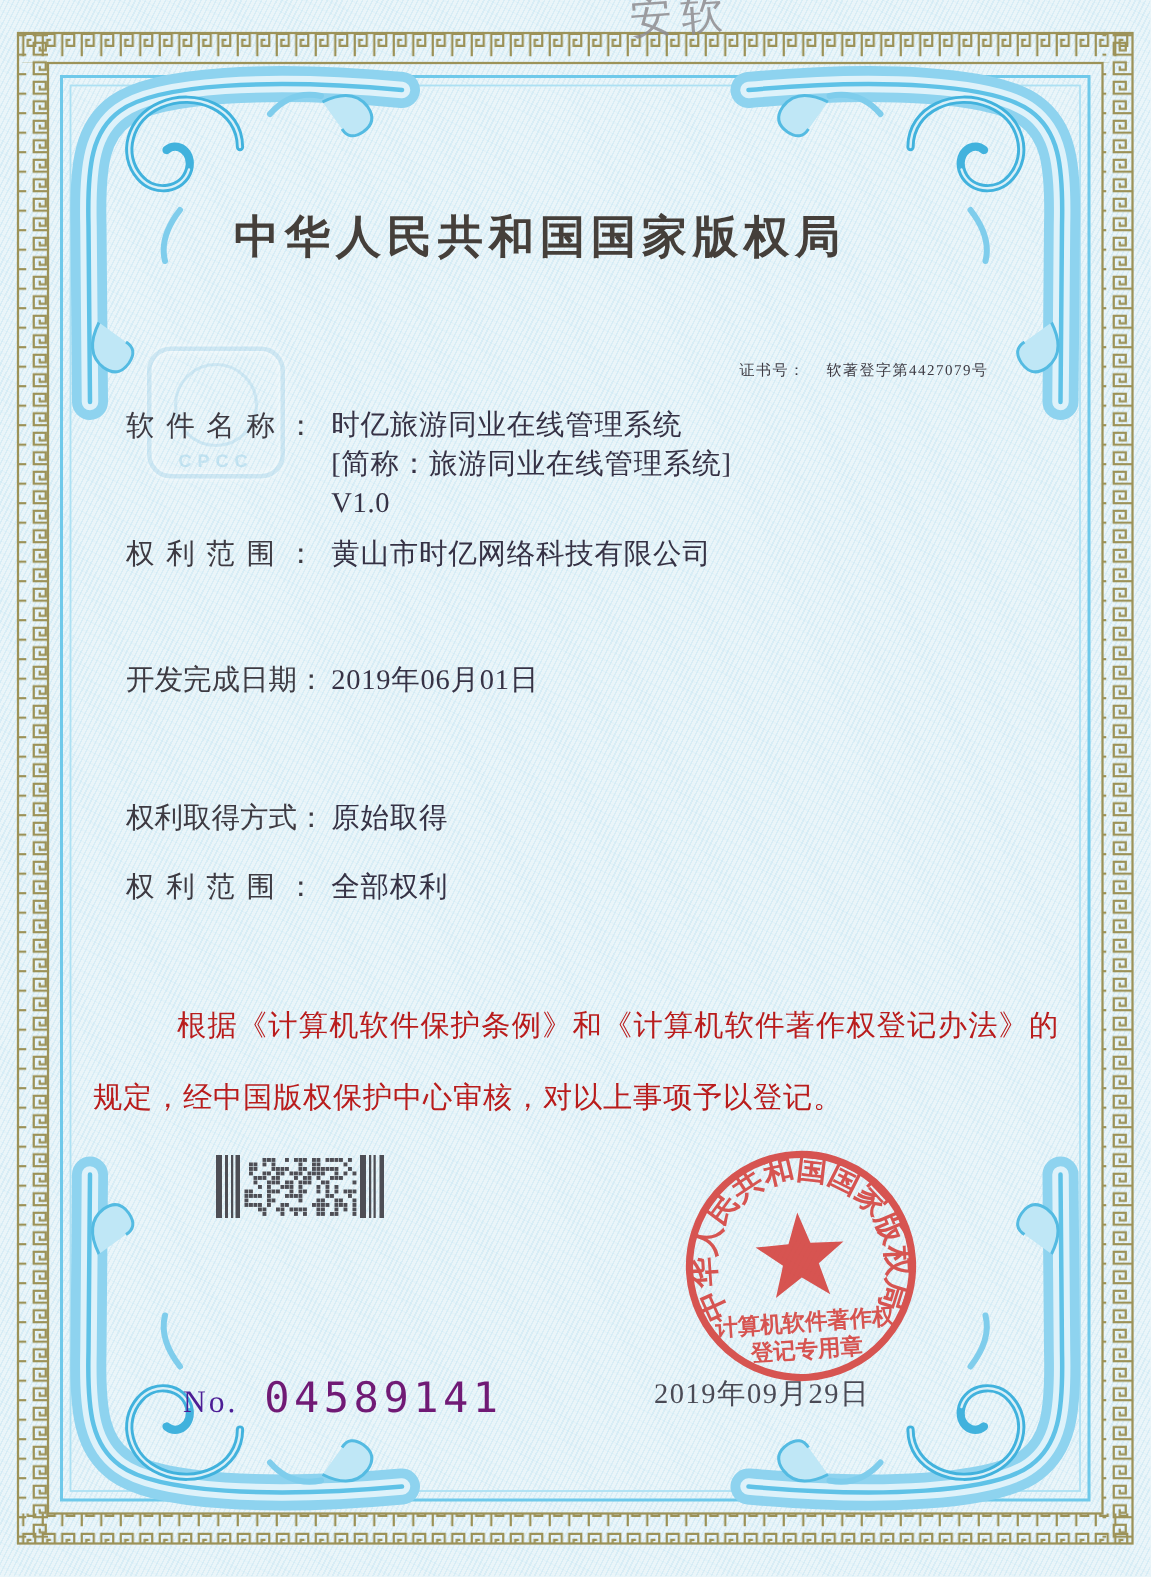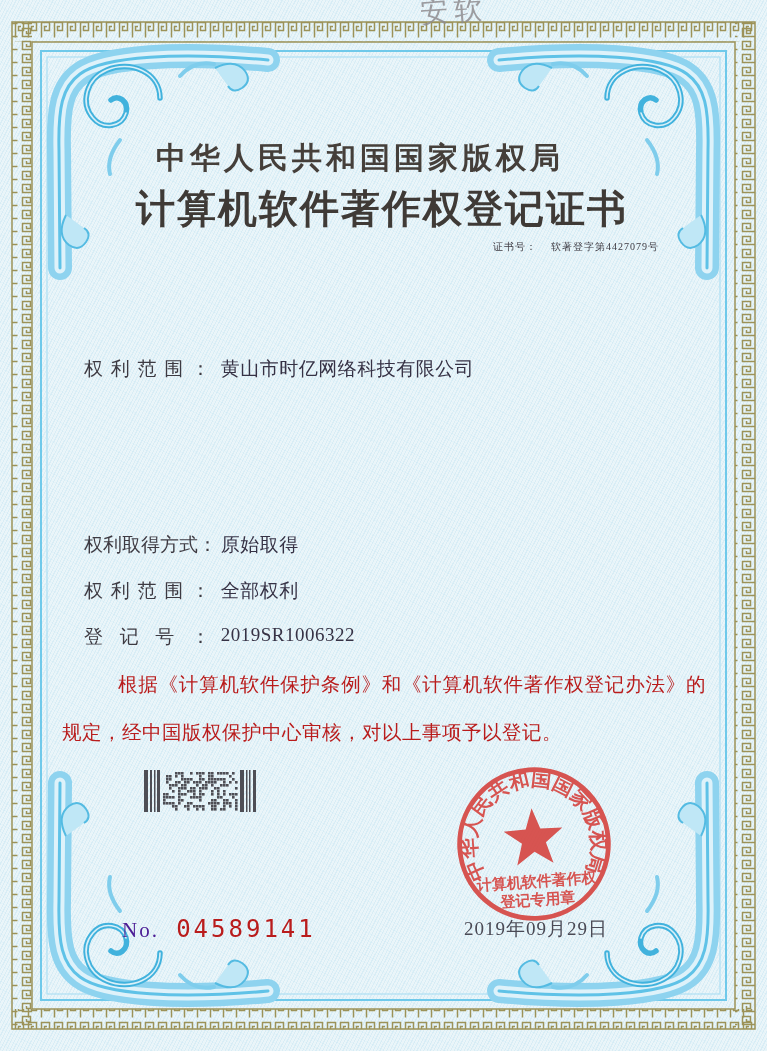--- a/index.html
+++ b/index.html
@@ -71,31 +71,31 @@
   }
   .emboss .em-letters{
     position:absolute;left:0;right:0;bottom:2px;text-align:center;
     font-size:12px;letter-spacing:4px;color:rgba(150,205,230,.6);
     font-family:"Liberation Sans", sans-serif;font-weight:700;
   }
 
   .barcode{position:absolute;left:144px;top:770px;}
 
   .seal-date{
-    position:absolute;left:436px;top:916px;width:200px;text-align:center;
+    position:absolute;left:436px;top:916px;width:200px;
     font-size:19px;color:#4a4a55;letter-spacing:1px;
   }
   .seal{position:absolute;left:450px;top:760px;width:168px;height:168px;
     transform:rotate(-4deg);opacity:.9;mix-blend-mode:multiply;}
 
   .serial-line{position:absolute;left:122px;top:915px;font-size:21px;white-space:nowrap;}
   .serial-line .sn-prefix{color:#4c1d95;letter-spacing:2px;}
   .serial-line .sn-number{
-    margin-left:12px;color:#b91c1c;letter-spacing:3px;
-    font-family:"DejaVu Sans Mono", monospace;font-size:24px;
+    margin-left:12px;color:#701a75;letter-spacing:3px;
+    font-family:"DejaVu Sans Mono", monospace;font-size:28px;
   }
 </style>
 </head>
 <body>
 
 <div class="paper-texture"></div>
 
 <svg class="border-svg" width="767" height="1051" viewBox="0 0 767 1051">
   <defs>
     <pattern id="gkH" width="13" height="20" patternUnits="userSpaceOnUse">
@@ -131,49 +131,60 @@
   <use href="#cornerTL" transform="translate(767,0) scale(-1,1)"></use>
   <use href="#cornerTL" transform="translate(0,1051) scale(1,-1)"></use>
   <use href="#cornerTL" transform="translate(767,1051) scale(-1,-1)"></use>
 </svg>
 
 <div class="content">
 
   <div class="handwriting">安软</div>
 
   <div class="org-title">中华人民共和国国家版权局</div>
-  <div class="cert-title">计算机软件著作权登记证书</div>
 
   <div class="cert-no-line">
     <span class="cn-label">证书号：</span><span>软著登字第4427079号</span>
   </div>
 
-
+  <div class="emboss">
+    <div class="em-circle"></div>
+    <div class="em-letters">CPCC</div>
+  </div>
+
+  <div class="field-row row-name">
+    <span class="flabel">软件名称：</span>
+    <span class="fvalue-multiline">
+      <span>时亿旅游同业在线管理系统</span><br>
+      <span>[简称：旅游同业在线管理系统]</span><br>
+      <span>V1.0</span>
+    </span>
+  </div>
 
   <div class="field-row row-owner">
     <span class="flabel">权利范围：</span>
     <span class="fvalue">黄山市时亿网络科技有限公司</span>
   </div>
 
+  <div class="field-row row-dev">
+    <span class="flabel">开发完成日期：</span>
+    <span class="fvalue">2019年06月01日</span>
+  </div>
 
 
   <div class="field-row row-scope">
     <span class="flabel">权利范围：</span>
     <span class="fvalue">全部权利</span>
   </div>
 
   <div class="field-row row-acquire">
     <span class="flabel">权利取得方式：</span>
     <span class="fvalue">原始取得</span>
   </div>
 
-  <div class="field-row row-reg">
-    <span class="flabel">登记号：</span>
-    <span class="fvalue">2019SR1006322</span>
-  </div>
 
   <div class="statement">根据《计算机软件保护条例》和《计算机软件著作权登记办法》的规定，经中国版权保护中心审核，对以上事项予以登记。</div>
 
   <svg class="barcode" width="114" height="42" viewBox="0 0 114 42">
     <g fill="#4e4e55">
       <rect x="0" y="0" width="4" height="42"></rect>
       <rect x="6" y="0" width="2" height="42"></rect>
       <rect x="10" y="0" width="1.5" height="42"></rect>
       <rect x="13" y="0" width="3" height="42"></rect>
       <rect x="96" y="0" width="4" height="42"></rect>

